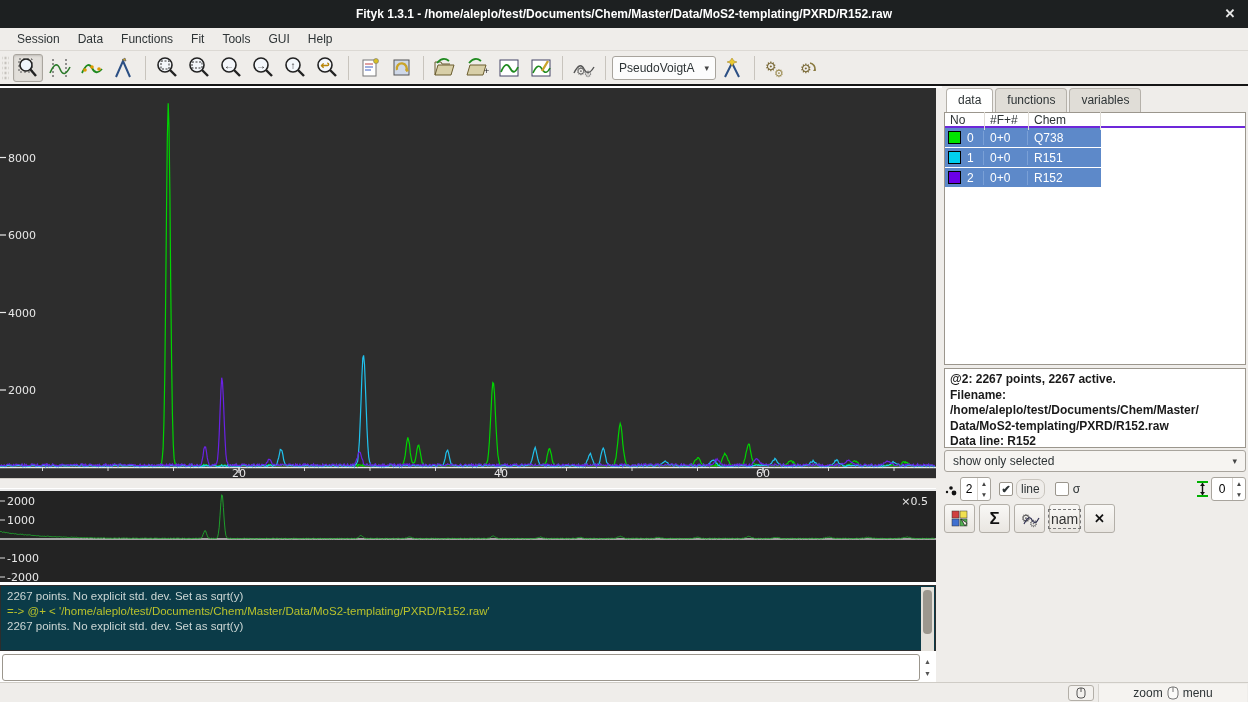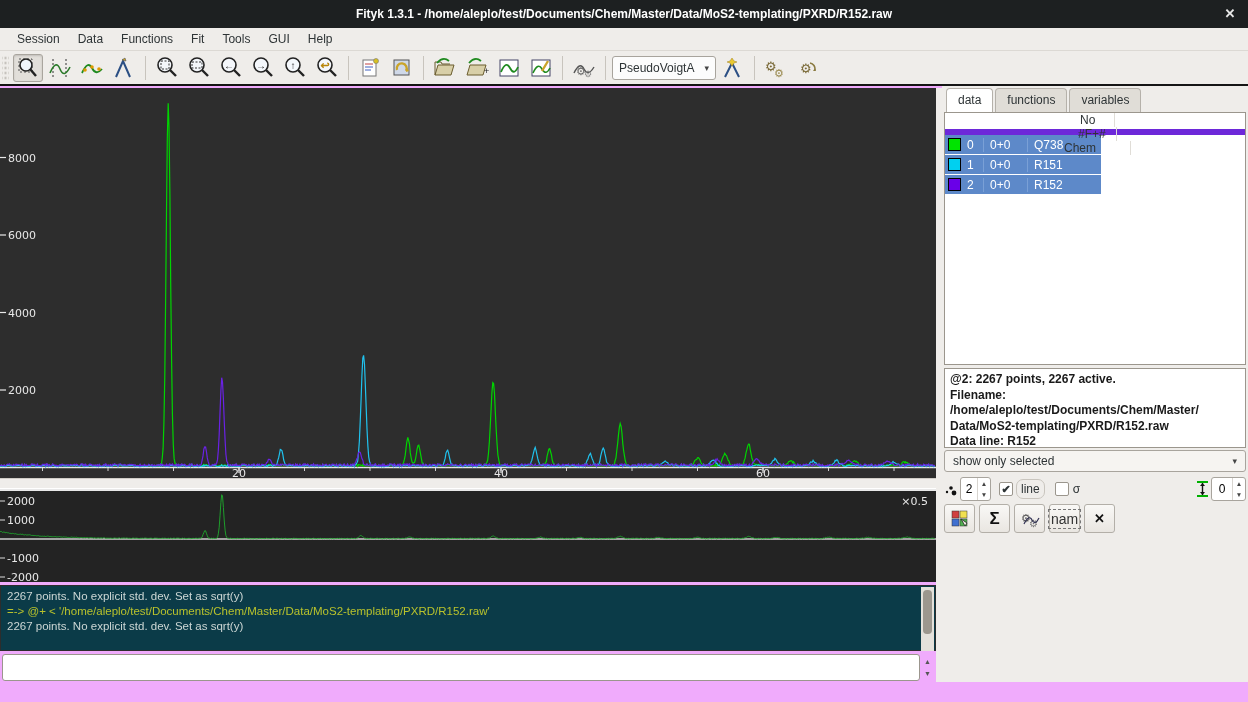--- a/index.html
+++ b/index.html
@@ -1,18 +1,18 @@
 <!DOCTYPE html>
 <html><head>
 <meta charset="utf-8">
 <style>
   * { margin:0; padding:0; box-sizing:border-box; }
   html,body { width:1248px; height:702px; }
   body { font-family:"Liberation Sans", sans-serif; font-size:12px; background:#efedea; overflow:hidden; }
-  #app { position:relative; width:1248px; height:702px; background:#f0abfc; }
+  #app { position:relative; width:1248px; height:702px; background:#ffffff; }
 
   
   .titlebar { position:absolute; left:0; top:0; width:1248px; height:28px; background:#1d2021; color:#fff;
     display:flex; align-items:center; justify-content:center; font-weight:bold; font-size:12px; }
   .titlebar .close { position:absolute; right:10px; top:6px; width:16px; height:16px; color:#e8e8e8;
     font-size:13px; line-height:16px; text-align:center; cursor:default; }
 
   
   .menubar { position:absolute; left:0; top:28px; width:1248px; height:23px; background:#efedea;
     border-bottom:1px solid #dcd9d4; display:flex; align-items:center; padding-left:8px; }
@@ -56,21 +56,21 @@
   .sb-field { position:absolute; left:1098px; top:1px; width:149px; height:18px; background:#f5f3f0; border-left:1px solid #d8d5d0;
     display:flex; align-items:center; justify-content:center; gap:4px; color:#2e3436; }
 
   
   .sidebar { position:absolute; left:942px; top:86px; width:306px; height:596px; background:#efedea; }
   .tabs { position:absolute; left:4px; top:2px; display:flex; }
   .tab { height:24px; padding:4px 11px; border:1px solid #b5b1aa; border-bottom:none; background:#e0ddd7; color:#2e3436;
     border-radius:4px 4px 0 0; margin-right:2px; }
   .tab.active { background:#ffffff; position:relative; z-index:2; }
   .listbox { position:absolute; left:2px; top:26px; width:302px; height:253px; background:#fff; border:1px solid #9b968d; }
-  .lheader { display:flex; height:22px; border-bottom:6px solid #6d28d9; color:#2e3436; align-items:center;flex-direction:column; }
+  .lheader { display:flex; height:15px; border-bottom:2px solid #6d28d9; color:#2e3436; align-items:center; }
   .lheader .hc { padding-left:5px; border-right:1px solid #e0ddd7; height:21px; display:flex; align-items:center; }
   .lrow { display:flex; height:20px; align-items:center; width:156px; background:#5d89c9; color:#fff; border-bottom:1px solid #fff; }
   .lrow .swatch { width:13px; height:13px; border:1px solid #000; margin-left:3px; }
   .lrow .c1 { width:22px; padding-left:6px; }
   .lrow .c2 { width:44px; padding-left:6px; border-left:1px solid #7aa0d6; }
   .lrow .c3 { padding-left:6px; border-left:1px solid #7aa0d6; flex:1; }
   .infobox { position:absolute; left:2px; top:282px; width:302px; height:80px; background:#fff; border:1px solid #9b968d; padding:3px 5px;font-weight:bold; }
   .infobox div { line-height:15.5px; color:#1a1a1a; }
   .filter { position:absolute; left:2px; top:364px; width:302px; height:22px; background:#f6f4f1; border:1px solid #a8a49d; border-radius:3px;
     display:flex; align-items:center; justify-content:space-between; padding:0 8px; color:#2e3436; }
@@ -378,20 +378,36 @@
         <div class="thumb"></div>
       </div>
   </div>
 
   <div class="inputline"></div>
   <div class="inspin">
       <div>▲</div>
       <div>▼</div>
     </div>
 
+  <div class="statusbar">
+    <div class="sb-btn">
+      <svg width="14" height="12">
+          <rect x="3" y="1" width="8" height="10" rx="3" fill="none" stroke="#555"></rect>
+          <line x1="7" y1="1" x2="7" y2="5" stroke="#555"></line>
+        </svg>
+    </div>
+    <div class="sb-field">
+      <span>zoom</span>
+      <svg width="12" height="14">
+          <rect x="1" y="1" width="10" height="12" rx="4" fill="#fbfaf8" stroke="#777"></rect>
+          <line x1="6" y1="1" x2="6" y2="6" stroke="#777"></line>
+        </svg>
+      <span>menu</span>
+    </div>
+  </div>
 
   <div class="sidebar">
     <div class="tabs">
       <div class="tab active">data</div>
       <div class="tab">functions</div>
       <div class="tab">variables</div>
     </div>
 
     <div class="listbox">
       <div class="lheader">

